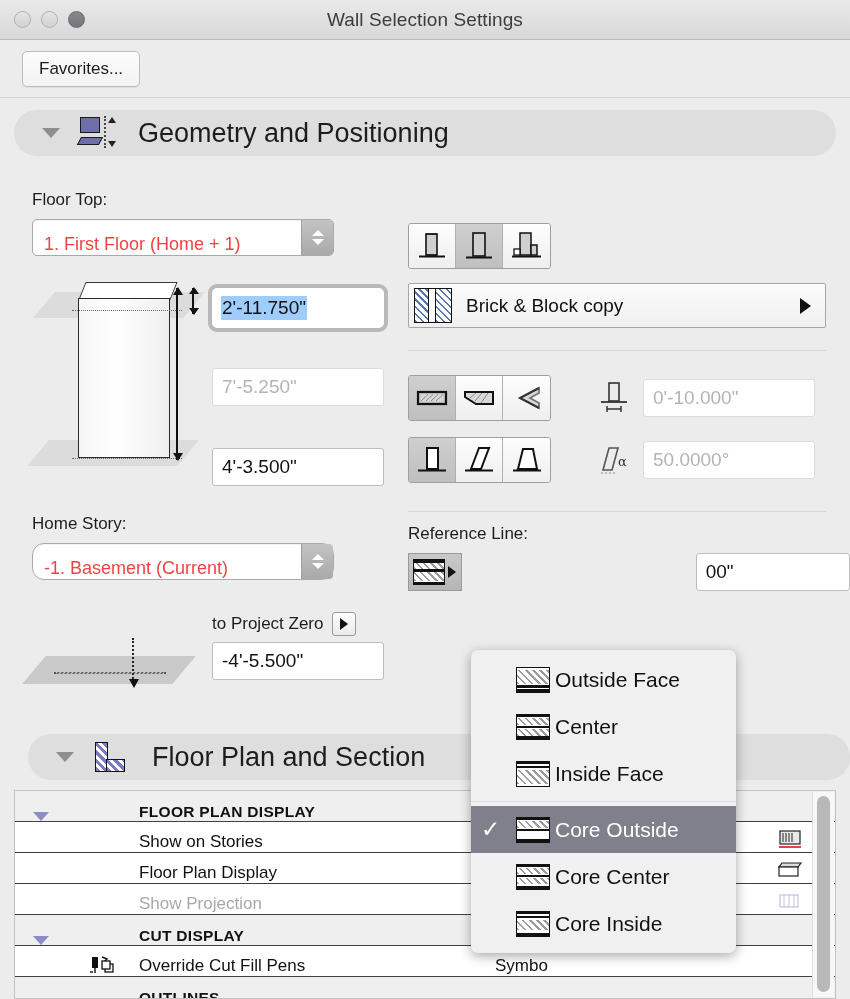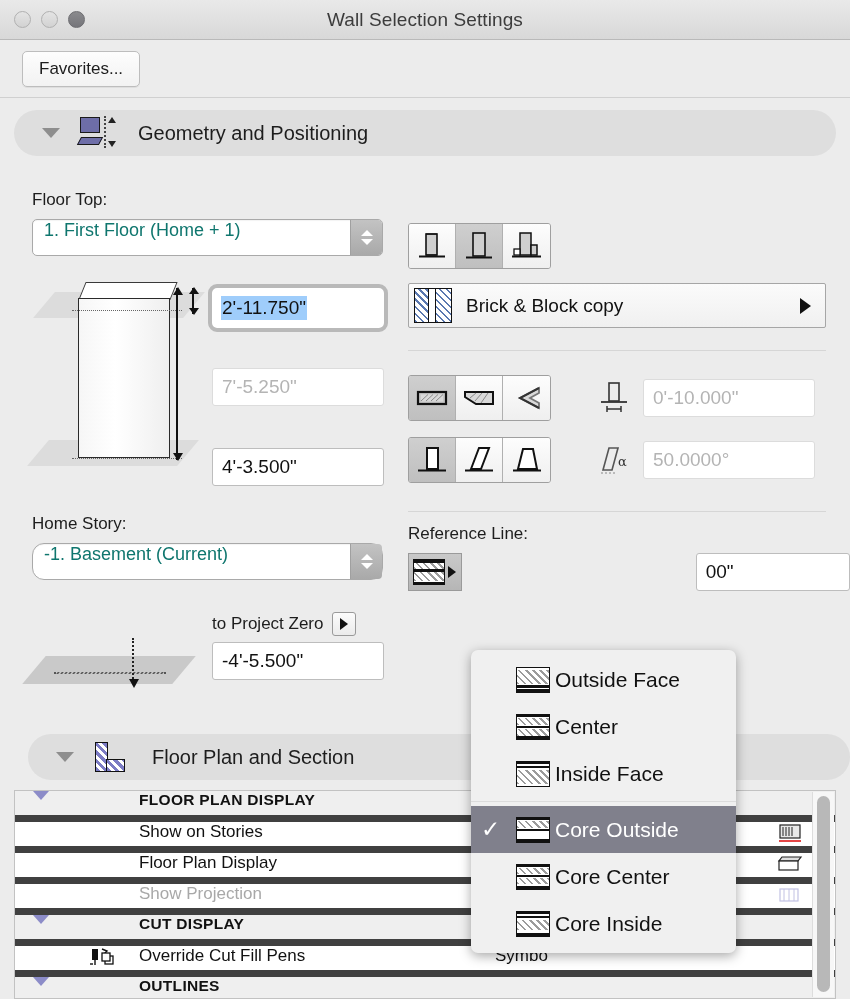--- a/index.html
+++ b/index.html
@@ -66,21 +66,21 @@
     height: 46px;
     background: #dedede;
     border-radius: 23px;
     display:flex; align-items:center;
     padding-left: 28px;
   }
   .tri-down {
     width:0;height:0;border-left:9px solid transparent;border-right:9px solid transparent;
     border-top:10px solid #8e8e8e; margin-right:18px;
   }
-  .sec-title { font-size:20px; color:#1d1d1d; margin-left:22px; }
+  .sec-title { font-size:27px; color:#1d1d1d; margin-left:22px; }
   .sec-icon { width:38px; height:38px; position:relative; }
 
   
   .geo-ico .cube {
     position:absolute; left:2px; top:3px; width:20px; height:16px;
     background:#6e6ea8; border:1.5px solid #1a1a1a;
   }
   .geo-ico .cube:after{
     content:""; position:absolute; left:4px; top:-5px; width:19px;height:15px;
     background:#8484bc; border:1.5px solid #1a1a1a; z-index:-1;
@@ -115,26 +115,26 @@
 
   
   .panel { position:relative; padding: 0 0; }
   .col-left { position:absolute; left:0; top:0; width:400px; }
   .col-right{ position:absolute; left:408px; top:0; width:442px; }
 
   .lbl { font-size:17px; color:#1d1d1d; }
 
   .combo {
     position:relative;
-    height:37px; width:351px;
+    height:37px; width:302px;
     background:#fff;
     border:1px solid #a9a9a9;
     border-radius:5px;
-    display:flex; align-items:flex-start;
-    font-size:18px; color:#0f766e;
+    display:flex; align-items:flex-end;
+    font-size:18px; color:#ef4444;
     padding-left:11px;
     box-shadow: inset 0 1px 1px rgba(0,0,0,.05);
   }
   .combo .stepper{
     position:absolute; right:0; top:0; bottom:0; width:32px;
     background: linear-gradient(to bottom,#c3c3c3,#a9a9a9);
     border-left:1px solid #a0a0a0;
     border-radius:0 4px 4px 0;
     display:flex; flex-direction:column; align-items:center; justify-content:center; gap:3px;
   }
@@ -270,21 +270,21 @@
     background:linear-gradient(to bottom,#c9c9c9,#b6b6b6);
     border:1px solid #9a9a9a;
   }
 
   
   .tbl-wrap{
     position:absolute; left:14px; top:790px; width:822px; height:209px;
     background:#fff; border:1px solid #c2c2c2;
     overflow:hidden;
   }
-  .trow{ display:flex; height:31px; align-items:flex-start; border-bottom:7px solid #404040; font-size:17px;}
+  .trow{ display:flex; height:31px; align-items:flex-end; border-bottom:1px solid #404040; font-size:17px;}
   .trow.group{ background:#efefef; font-weight:bold; font-size:15.5px; letter-spacing:.3px;}
   .t-tri{ width:52px; display:flex; justify-content:center;}
   .tri-dn-blue{ width:0;height:0;border-left:8px solid transparent;border-right:8px solid transparent;border-top:9px solid #8c8cc8;}
   .t-ico{ width:72px; display:flex; justify-content:center; align-items:center;}
   .t-name{ flex:1; color:#111; }
   .t-name.dis{ color:#a8a8a8; }
   .t-val{ width:250px; color:#111;}
   .t-val.dis{ color:#a8a8a8; }
   .t-right{ width:90px; display:flex; justify-content:center; }
   .scrollbar{

